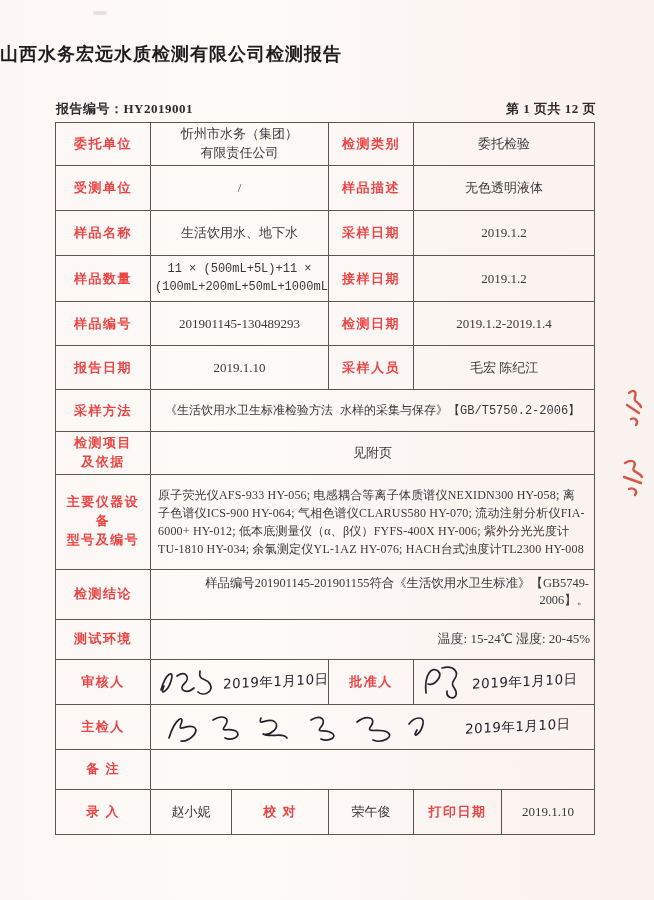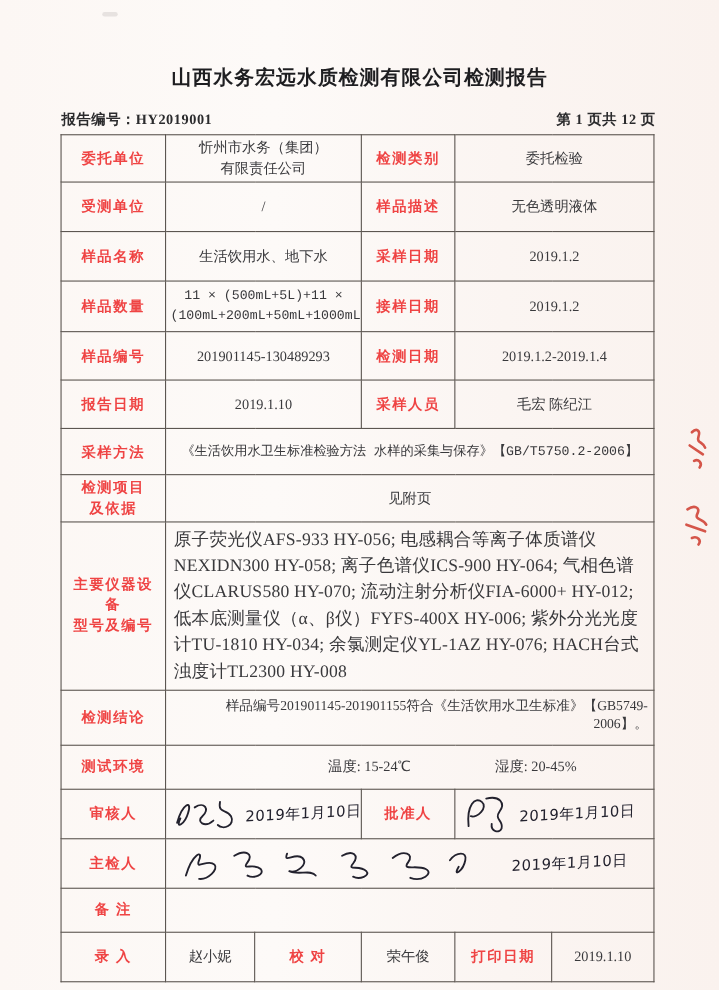--- a/index.html
+++ b/index.html
@@ -7,22 +7,21 @@
     width: 654px; height: 900px;
     position: relative;
     overflow: hidden;
     background: linear-gradient(90deg, #fcf7f4 0%, #fdfaf8 38%, #fbf5f2 70%, #faf2ee 100%);
     font-family: "Liberation Serif", serif;
     color: #3a3a3c;
   }
   .page { position: absolute; inset: 0; }
 
   .title {
-    position: absolute; top: 58px; left: 0; width: 100%;
-    text-align: center;
+    position: absolute; top: 42px; left: 0; width: 100%;
     font-family: "Liberation Sans", sans-serif;
     font-weight: 700; font-size: 18px; letter-spacing: 1px;
     color: #1e1e21;
   }
   .meta-row {
     position: absolute; top: 100px; left: 56px; width: 540px;
     display: flex; justify-content: space-between;
     font-size: 13px; font-weight: 700; color: #2b2b2d;
     letter-spacing: 0.5px;
   }
@@ -40,27 +39,27 @@
   }
   td.label { font-weight: 700; letter-spacing: 1.5px; color: #ef4444; }
   .preline { white-space: pre-line; line-height: 1.45; margin-top: 11px; }
   .small { font-size: 12px; font-family: Liberation Mono, monospace; }
 
   tr.h43 { height: 43px; } tr.h45 { height: 45px; } tr.h46 { height: 46px; }
   tr.h44 { height: 44px; } tr.h42 { height: 42px; } tr.h40 { height: 40px; }
   tr.h95 { height: 95px; } tr.h50 { height: 50px; }
 
   td.instruments {
-    text-align: left; font-size: 16px; line-height: 1.5;
+    text-align: left; font-size: 12px; line-height: 1.5;
     padding: 4px 7px; letter-spacing: 0.2px;
   }
   td.conclusion {
     text-align: right; vertical-align: top; padding: 5px 5px 0 7px; font-size: 12.4px;
   }
-  td.env { text-align: center; padding-left: 8px; }
+  td.env { text-align: right; padding-left: 8px; }
   td.env .env-part { display: inline-block; }
   td.env .env-temp { width: 222px; }
 
   td.sigcell { padding: 0 2px; }
   .sigwrap { display: flex; align-items: center; justify-content: flex-start; }
   .sig { flex: 0 0 auto; }
   svg.sigsvg path {
     fill: none; stroke: #23222e; stroke-width: 1.7;
     stroke-linecap: round; stroke-linejoin: round;
   }

